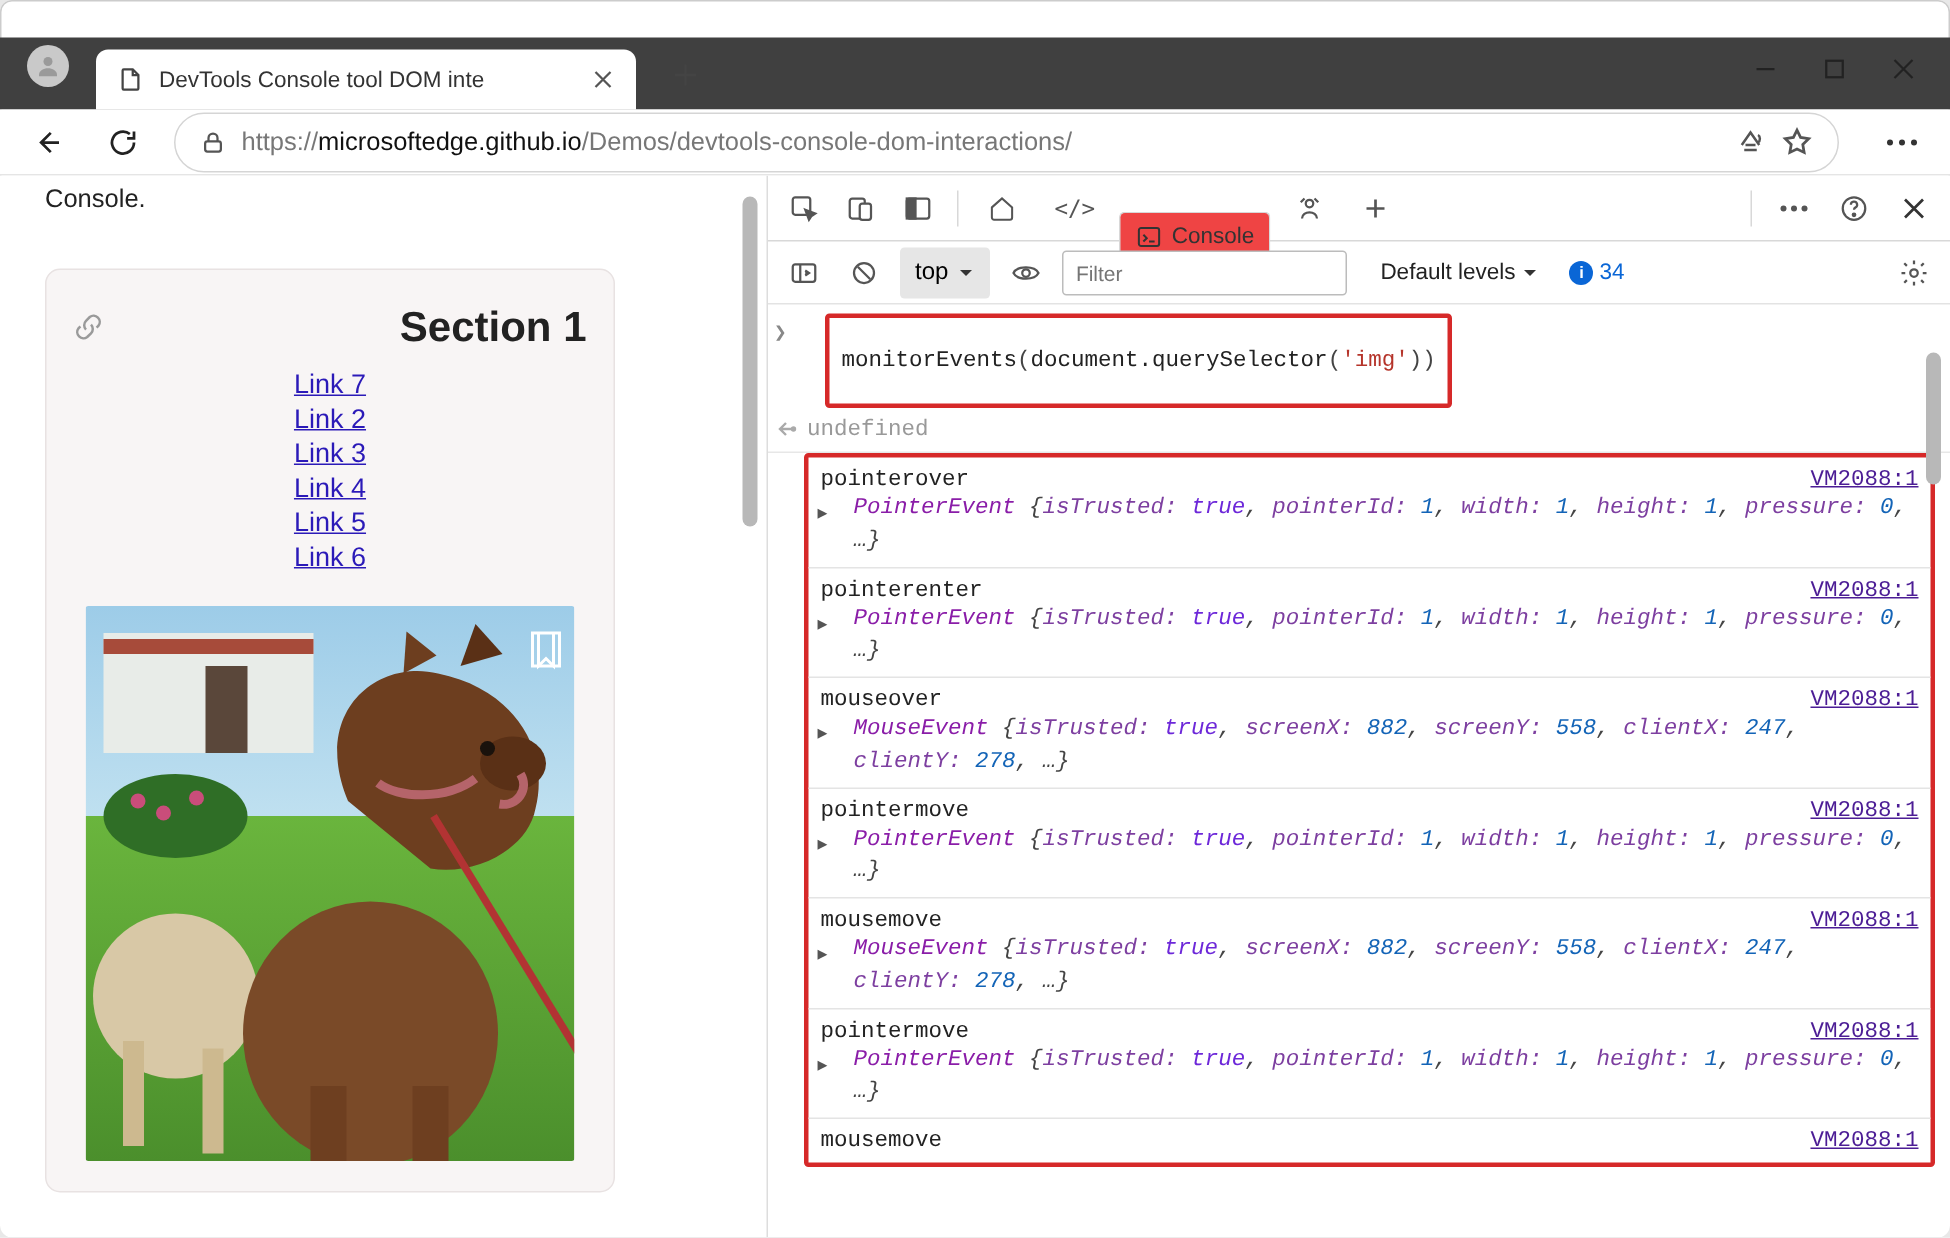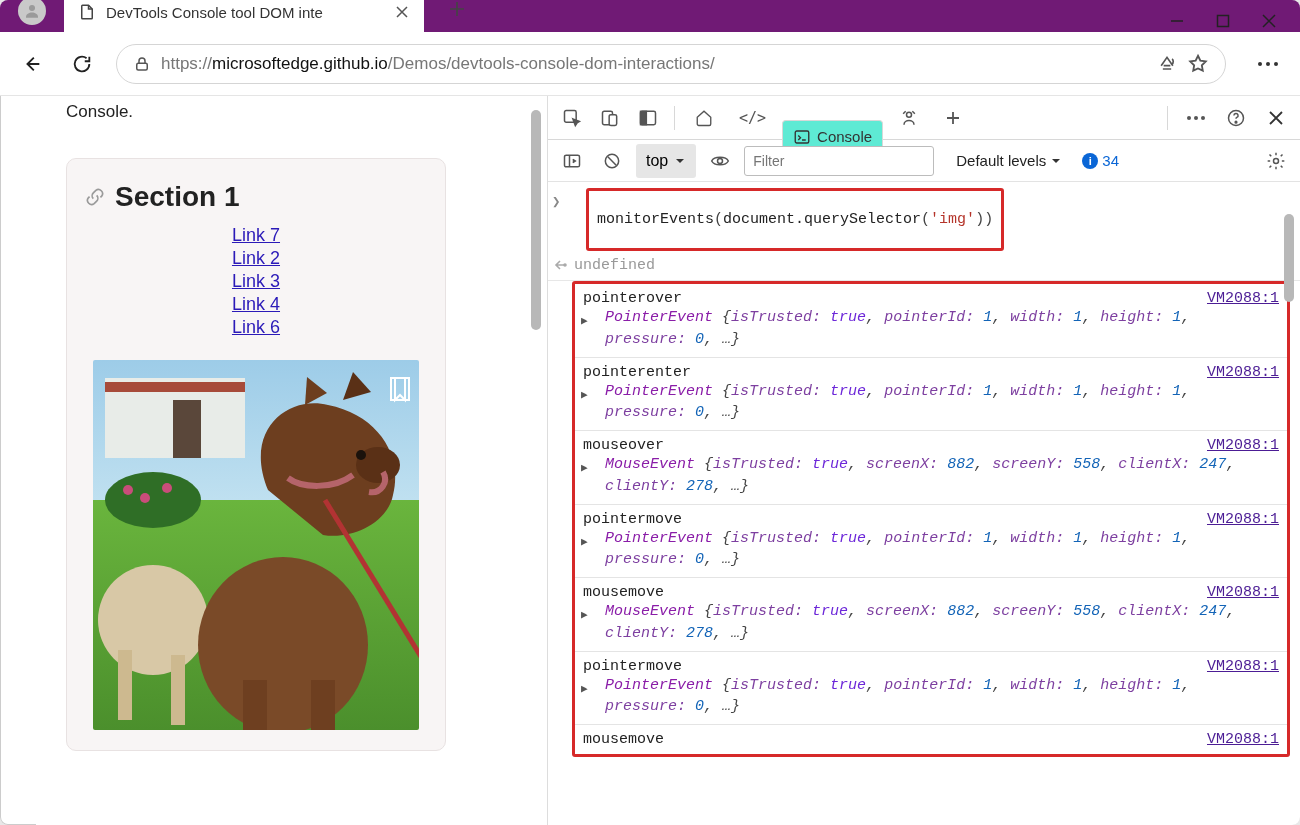--- a/index.html
+++ b/index.html
@@ -3,62 +3,62 @@
 <meta charset="utf-8">
 <style>
   * { box-sizing: border-box; margin: 0; padding: 0; }
   html, body { width: 1300px; height: 825px; overflow: hidden; font-family: "Segoe UI", Arial, sans-serif; background: #e8e8e8; }
   .browser {
     width: 1300px; height: 825px; background: #fff; border-radius: 8px;
     display: flex; flex-direction: column; box-shadow: 0 0 0 1px #ccc inset;
     overflow: hidden;
   }
   
-  .titlebar { height: 32px; background: #701a75; display: flex; align-items: flex-end; }
+  .titlebar { height: 48px; background: #404040; display: flex; align-items: flex-end; margin-top: 25px; }
   .avatar { width: 28px; height: 28px; border-radius: 50%; background: #c9c9c9; margin: 0 18px 10px 18px; align-self: center; display:flex; align-items:center; justify-content:center;}
   .avatar svg { width:18px; height:18px; fill:#9a9a9a;}
   .tab {
     height: 40px; background: #fff; border-radius: 8px 8px 0 0; display: flex; align-items: center;
     padding: 0 14px; gap: 10px; min-width: 360px; margin-bottom: 0;
   }
   .tab-icon { width:18px; height:18px; }
   .tab-title { font-size: 15px; color: #333; white-space: nowrap; overflow: hidden; text-overflow: ellipsis; max-width: 270px;}
   .tab-close { margin-left: auto; width:16px; height:16px; color:#555;}
   .newtab { width:34px; height:34px; display:flex; align-items:center; justify-content:center; margin-left:16px; margin-bottom:6px; border-radius:4px;}
   .win-controls { margin-left:auto; display:flex; gap: 0; align-self:flex-start; padding-top:4px; padding-right:8px;}
   .win-btn { width:46px; height:34px; display:flex; align-items:center; justify-content:center; }
   
-  .toolbar { height: 64px; background:#fff; display:flex; align-items:center; padding: 0 16px; gap:18px; border-bottom: 1px solid #e5e5e5;}
+  .toolbar { height: 44px; background:#fff; display:flex; align-items:center; padding: 0 16px; gap:18px; border-bottom: 1px solid #e5e5e5;}
   .tb-btn { width:32px; height:32px; display:flex; align-items:center; justify-content:center; color:#333;}
   .addressbar { flex:1; height:40px; border:1px solid #d5d5d5; border-radius:20px; display:flex; align-items:center; padding:0 16px; gap:10px; background:#fff;}
   .lock { width:18px; height:18px; color:#555;}
   .url { font-size:17px; color:#333; flex:1; white-space:nowrap; overflow:hidden;}
   .url .host { color:#111;}
   .url .path { color:#777;}
   .tb-right { display:flex; gap:14px; align-items:center; margin-left:8px;}
   
   .content { flex:1; display:flex; overflow:hidden;}
-  .page { width: 512px; background:#fff; position:relative; overflow:hidden; border-right: 1px solid #ddd; margin-left: 36px;}
+  .page { width: 512px; background:#fff; position:relative; overflow:hidden; border-right: 1px solid #ddd;}
   .page-scroll { position:absolute; right:4px; top:4px; width:14px; height:calc(100% - 8px); background:transparent;}
   .page-thumb { position:absolute; right:2px; top:10px; width:10px; height:220px; background:#b8b8b8; border-radius:5px;}
   .page-inner { padding: 6px 30px 0 30px; font-size:17px; color:#222;}
   .section { margin-top:36px; background:#f8f5f5; border:1px solid #e8e2e2; border-radius:10px; padding:22px 18px 20px 18px; text-align:center; width: 380px; }
-  .sec-title { font-size:28px; font-weight:700; display:flex; align-items:center; justify-content:flex-start; gap:10px;}
+  .sec-title { font-size:28px; font-weight:700; display:flex; align-items:center; justify-content:space-between; gap:10px;}
   .anchor { width:20px; height:20px; color:#9a9a9a;}
   .links { margin-top:12px; display:flex; flex-direction:column; gap:2px;}
   .links a { color:#2b1ab8; text-decoration:underline; font-size:18px;}
   .alpaca { margin-top:22px; width:326px; height:370px; border-radius:2px; overflow:hidden; position:relative; margin-left:auto; margin-right:auto;}
   .alpaca svg { width:100%; height:100%; display:block;}
   
   .devtools { flex:1; display:flex; flex-direction:column; background:#fff; position:relative;}
   .dt-tabs { height:44px; border-bottom:1px solid #d8d8d8; display:flex; align-items:center; padding:0 8px; gap:6px;}
   .dt-ico { width:32px; height:32px; display:flex; align-items:center; justify-content:center; color:#555;}
   .dt-sep { width:1px; height:24px; background:#d8d8d8; margin:0 4px;}
   .dt-tab { height:36px; padding:0 10px; display:flex; align-items:center; gap:6px; font-size:15px; color:#333; border-radius:4px 4px 0 0;}
-  .dt-tab.active { border:1px solid #d8d8d8; border-bottom:3px solid #0a66d6; background:#5eead4;margin-top:40px;}
+  .dt-tab.active { border:1px solid #d8d8d8; border-bottom:3px solid #0a66d6; background:#ef4444;margin-top:40px;}
   .dt-right { margin-left:auto; display:flex; align-items:center; gap:8px;}
   .dt-filter-row { height:42px; border-bottom:1px solid #e3e3e3; display:flex; align-items:center; padding:0 8px; gap:8px;}
   .pill { height:30px; padding:17px 10px; display:flex; align-items:center; gap:6px; border-radius:3px;}
   .pill.grey { background:#e6e6e6;}
   .filter-input { height:30px; width:190px; border:1px solid #bcbcbc; border-radius:3px; padding:0 8px; font-size:14px; background:#fff;}
   .levels { font-size:15px; color:#222; display:flex; align-items:center; gap:4px; margin-left:14px;}
   .msg-badge { display:flex; align-items:center; gap:4px; color:#0a66d6; font-size:15px; margin-left:12px;}
   .msg-dot { width:16px; height:16px; border-radius:50%; background:#0a66d6; display:flex; align-items:center; justify-content:center;}
   .msg-dot span{ color:#fff; font-size:11px; font-weight:bold;}
   .gear { margin-left:auto;}
@@ -194,20 +194,21 @@
                   <path d="M14 10a5 5 0 0 1 0 7l-3 3a5 5 0 0 1-7-7L5.5 11.5"></path>
                 </svg>
             </span>
             <span>Section 1</span>
           </div>
           <div class="links" id="links">
               <a href="#">Link 7</a>
               <a href="#">Link 2</a>
               <a href="#">Link 3</a>
               <a href="#">Link 4</a>
+              <a href="#">Link 5</a>
               <a href="#">Link 6</a>
             </div>
           <div class="alpaca">
             <svg viewBox="0 0 326 370" preserveAspectRatio="none">
               <defs>
                 <linearGradient id="sky" x1="0" y1="0" x2="0" y2="1">
                     <stop offset="0" stop-color="#9dcce8"></stop>
                     <stop offset="1" stop-color="#bfe0f0"></stop>
                   </linearGradient>
                 <linearGradient id="grass" x1="0" y1="0" x2="0" y2="1">

